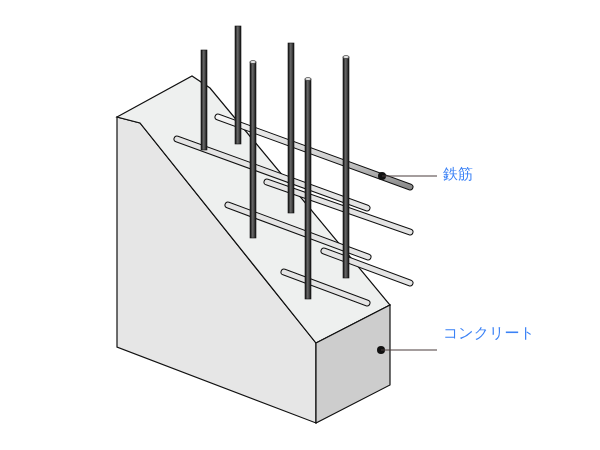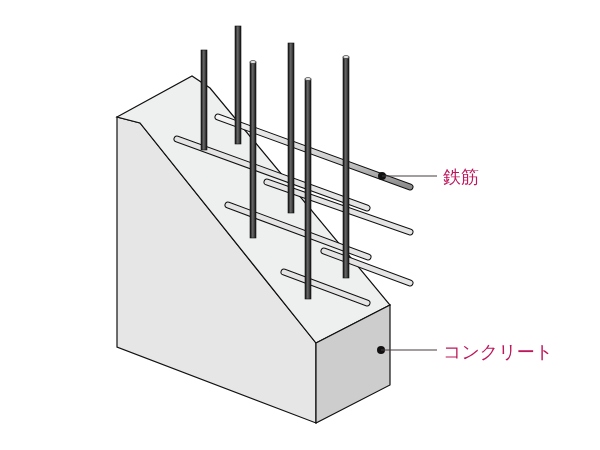--- a/index.html
+++ b/index.html
@@ -1,18 +1,18 @@
 <!DOCTYPE html>
 <html><head>
 <meta charset="utf-8">
 <style>
   html, body { margin:0; padding:0; background:#ffffff; }
   body { width:600px; height:450px; position:relative; overflow:hidden; font-family:"DejaVu Serif", serif; }
   svg { position:absolute; left:0; top:0; }
-  .label { position:absolute; font-size:18px; color:#be185d; white-space:nowrap; }
+  .label { position:absolute; font-size:15px; color:#3b82f6; white-space:nowrap; }
 </style>
 </head>
 <body>
 
 <svg width="600" height="450" viewBox="0 0 600 450">
   <defs>
     <linearGradient id="vbar" x1="0" y1="0" x2="1" y2="0">
       <stop offset="0" stop-color="#111"></stop>
       <stop offset="0.45" stop-color="#6a6a6a"></stop>
       <stop offset="1" stop-color="#111"></stop>
@@ -61,13 +61,13 @@
     <circle cx="382" cy="176" r="4" fill="#111"></circle>
     <line x1="382" y1="176" x2="437" y2="176" stroke="#4a3c3c" stroke-width="1.2"></line>
   </g>
   <g>
     <circle cx="381" cy="350" r="4" fill="#111"></circle>
     <line x1="381" y1="350" x2="437" y2="350" stroke="#4a3c3c" stroke-width="1.2"></line>
   </g>
 </svg>
 
 <div class="label" style="left:443px; top:165px;">鉄筋</div>
-<div class="label" style="left:443px; top:340px;">コンクリート</div>
+<div class="label" style="left:443px; top:324px;">コンクリート</div>
 
 </body></html>

